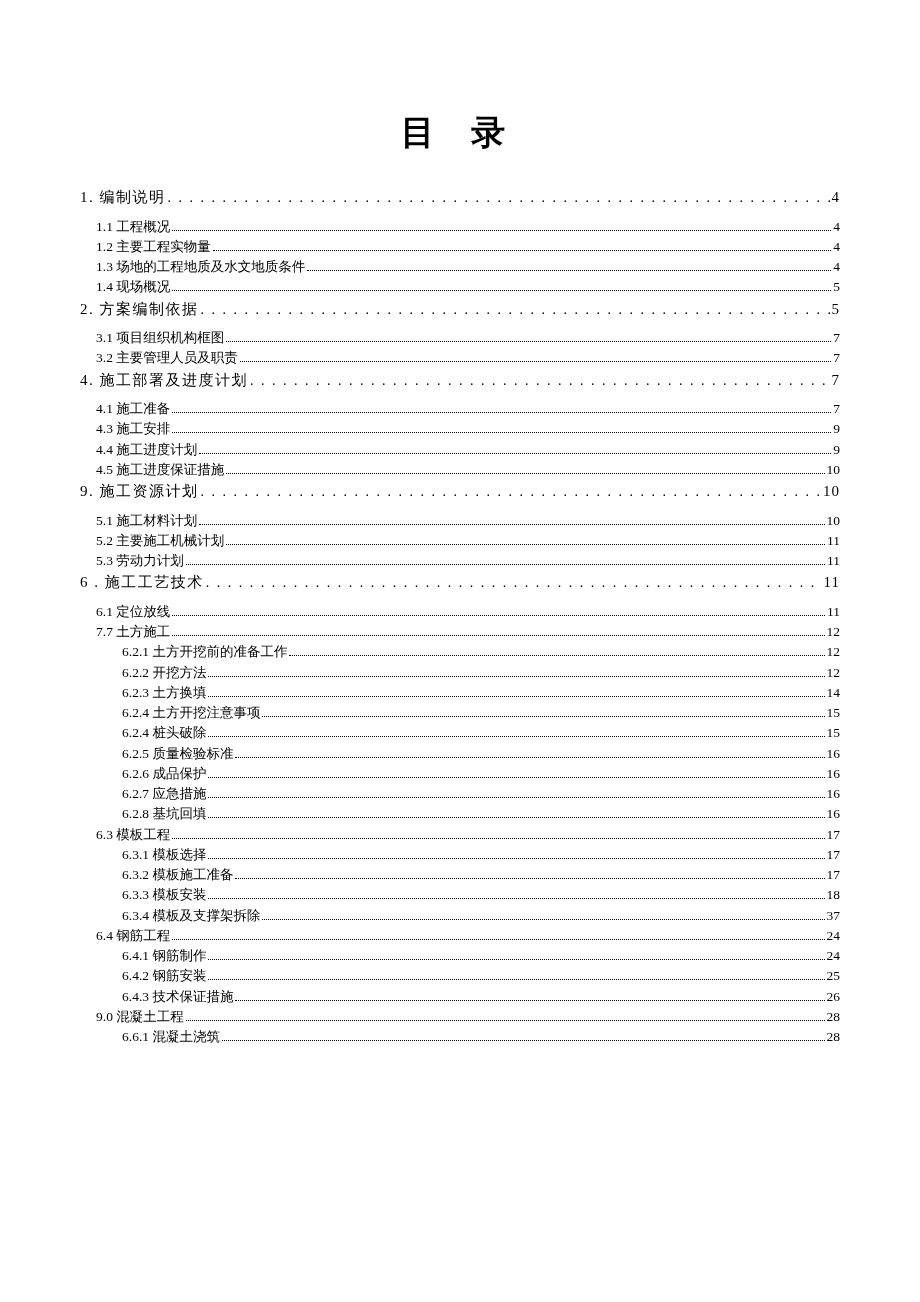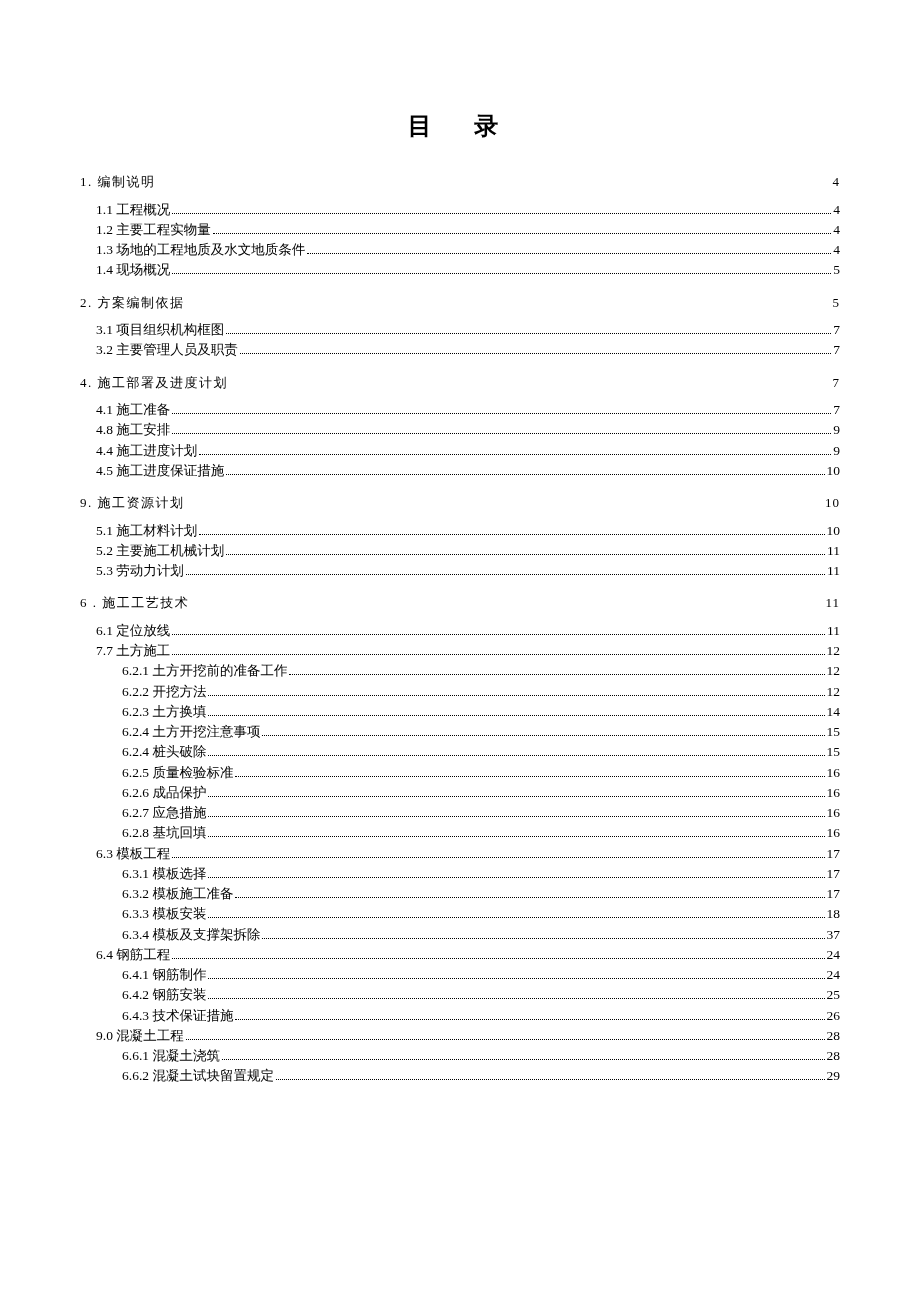--- a/index.html
+++ b/index.html
@@ -6,25 +6,25 @@
     body {
       background: #ffffff;
       font-family: "SimSun", "宋体", serif;
       width: 920px;
       height: 1302px;
       padding: 110px 80px 60px 80px;
       color: #000;
     }
     .title {
       text-align: center;
-      font-size: 24px;
+      font-size: 34px;
       font-weight: bold;
       letter-spacing: 14px;
       margin-bottom: 30px;
-      font-family: Liberation Mono, monospace;
+      font-family: Liberation Serif, serif;
     }
     .toc { font-size: 13.5px; }
     .entry {
       display: flex;
       align-items: baseline;
       white-space: nowrap;
       line-height: 1.5;
       margin-bottom: 0px;
     }
     .entry .label {
@@ -47,23 +47,22 @@
       content: ". . . . . . . . . . . . . . . . . . . . . . . . . . . . . . . . . . . . . . . . . . . . . . . . . . . . . . . . . . . . . . . . . . . . . . . . . . . . . . . . . . . . . . . . . . . . . . . . . . . . . . . . . . . . . . . . . . . . . . . . . . . . . . . . . . . . . . . . . . . . . . . . . . . . . . . . . . . . . . . . . . . . . . . . . . . . . . . . . . . . . . . . . . . . . . . .";
       position: absolute;
       left: 0;
       letter-spacing: 2px;
       font-size: 14px;
     }
     .entry .page {
       flex: 0 0 auto;
     }
     .lvl1 {
-      margin-top: 12px;
       margin-bottom: 8px;
-      font-size: 13px;
+      font-size: 15px;
       letter-spacing: 1.5px;
     }
     .lvl1 .page { letter-spacing: 1px; }
     .lvl2 { padding-left: 16px; }
     .lvl3 { padding-left: 42px; }
   </style>
 </head>
 <body>
 
 <h1 class="title">目 录</h1>
@@ -113,21 +112,21 @@
       <span class="label">4. 施工部署及进度计划</span>
       <span class="dots sparse"></span>
       <span class="page">7</span>
     </div>
     <div class="entry lvl2">
       <span class="label">4.1 施工准备</span>
       <span class="dots"></span>
       <span class="page">7</span>
     </div>
     <div class="entry lvl2">
-      <span class="label">4.8 施工安排</span>
+      <span class="label">4.3 施工安排</span>
       <span class="dots"></span>
       <span class="page">9</span>
     </div>
     <div class="entry lvl2">
       <span class="label">4.4 施工进度计划</span>
       <span class="dots"></span>
       <span class="page">9</span>
     </div>
     <div class="entry lvl2">
       <span class="label">4.5 施工进度保证措施</span>
@@ -261,19 +260,14 @@
     </div>
     <div class="entry lvl2">
       <span class="label">9.0 混凝土工程</span>
       <span class="dots"></span>
       <span class="page">28</span>
     </div>
     <div class="entry lvl3">
       <span class="label">6.6.1 混凝土浇筑</span>
       <span class="dots"></span>
       <span class="page">28</span>
-    </div>
-    <div class="entry lvl3">
-      <span class="label">6.6.2 混凝土试块留置规定</span>
-      <span class="dots"></span>
-      <span class="page">29</span>
     </div>
   </div>
 
 </body></html>

